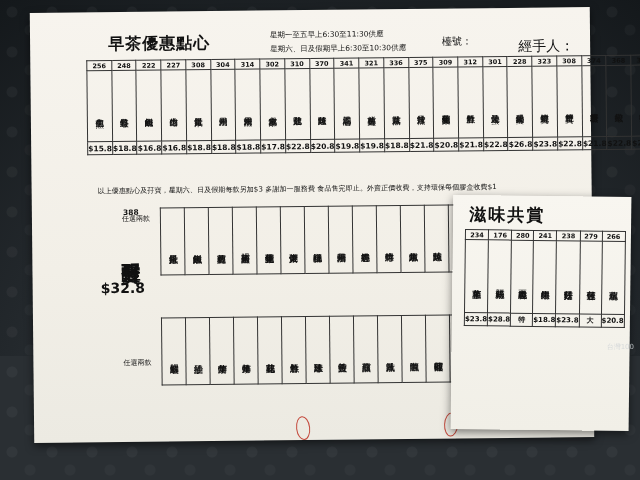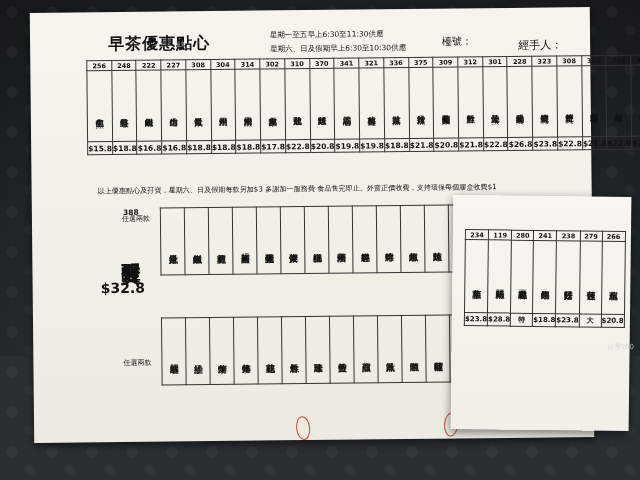--- a/index.html
+++ b/index.html
@@ -43,21 +43,21 @@
   
   .v{writing-mode:vertical-rl;text-orientation:upright;line-height:1.02;}
 
   
   .hdr{position:absolute;}
   #title{left:78px;top:22px;font-size:16px;font-weight:bold;letter-spacing:1px;
          font-family:"DejaVu Sans",sans-serif;}
   #hours1{left:240px;top:20px;font-size:7.5px;}
   #hours2{left:240px;top:34px;font-size:7.5px;}
   #tableno{left:412px;top:26px;font-size:10px;font-weight:normal;}
-  #server{left:488px;top:30px;font-size:11px;font-family:Liberation Mono, monospace;}
+  #server{left:488px;top:30px;font-size:14px;font-family:Liberation Mono, monospace;}
 
   
   #maingrid{position:absolute;left:56px;top:48px;}
   table.g{border-collapse:collapse;}
   table.g td{
     border:1px solid #333;padding:0;text-align:center;vertical-align:middle;
     background:transparent;
   }
   .codecell{height:9px;font-size:6.5px;font-weight:bold;}
   .namecell{height:70px;width:21.5px;}
@@ -263,26 +263,27 @@
       </div>
 
       <div class="circle" id="circle1"></div>
       <div class="circle" id="circle2"></div>
 
     </div>
   </div>
 
   <div class="sheet" id="sheet-right">
     <div class="sheet-inner">
+      <div id="r-title">滋味共賞</div>
       <div id="r-grid">
         <table class="g">
           <tbody>
               <tr>
             <td class="rcode">234</td>
-            <td class="rcode">119</td>
+            <td class="rcode">176</td>
             <td class="rcode">280</td>
             <td class="rcode">241</td>
             <td class="rcode">238</td>
             <td class="rcode">279</td>
             <td class="rcode">266</td>
           </tr>
           <tr>
             <td class="rname"><span class="v">薑蔥牛栢葉</span></td>
             <td class="rname"><span class="v">銀絲蒸腸粉</span></td>
             <td class="rname"><span class="v">五香脆咸肉糉</span></td>

